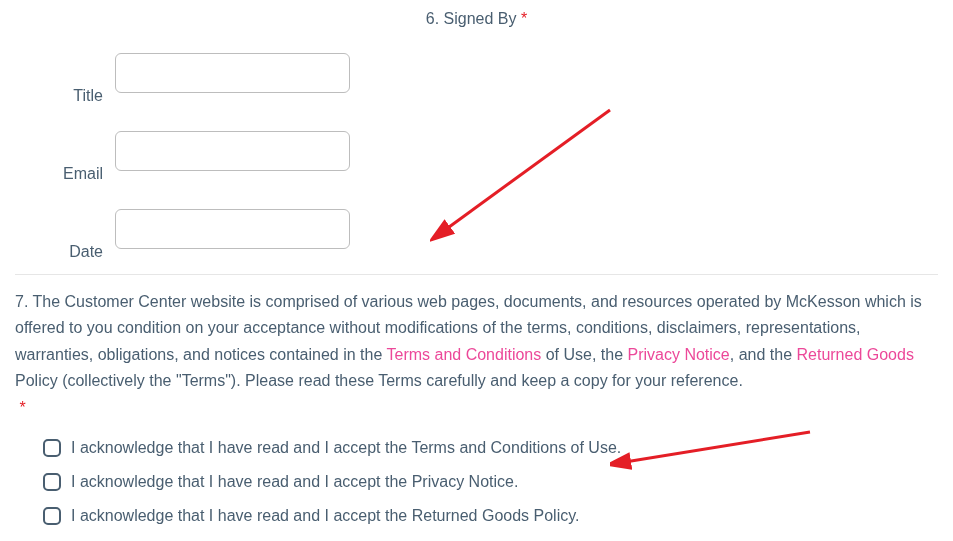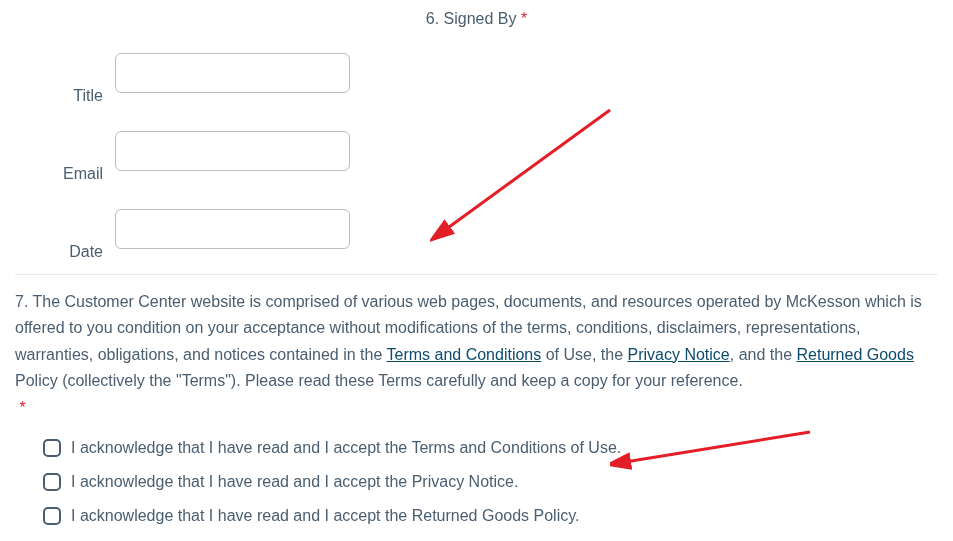--- a/index.html
+++ b/index.html
@@ -48,21 +48,21 @@
       border: none;
       border-top: 1px solid #e6e6e6;
       margin-top: 12px;
       margin-bottom: 14px;
     }
     .paragraph {
       font-size: 16px;
       line-height: 1.65;
       color: #495e70;
     }
-    .link { color: #0c4a6e; text-decoration: underline; cursor: pointer; }
+    .link { color: #ec4899; cursor: pointer; }
     .asterisk-line { margin-top: 4px; }
     .checkbox-list { margin-top: 22px; padding-left: 28px; }
     .checkbox-row {
       display: flex;
       align-items: flex-end;
       margin-bottom: 16px;
     }
     .checkbox-box {
       width: 18px;
       height: 18px;

